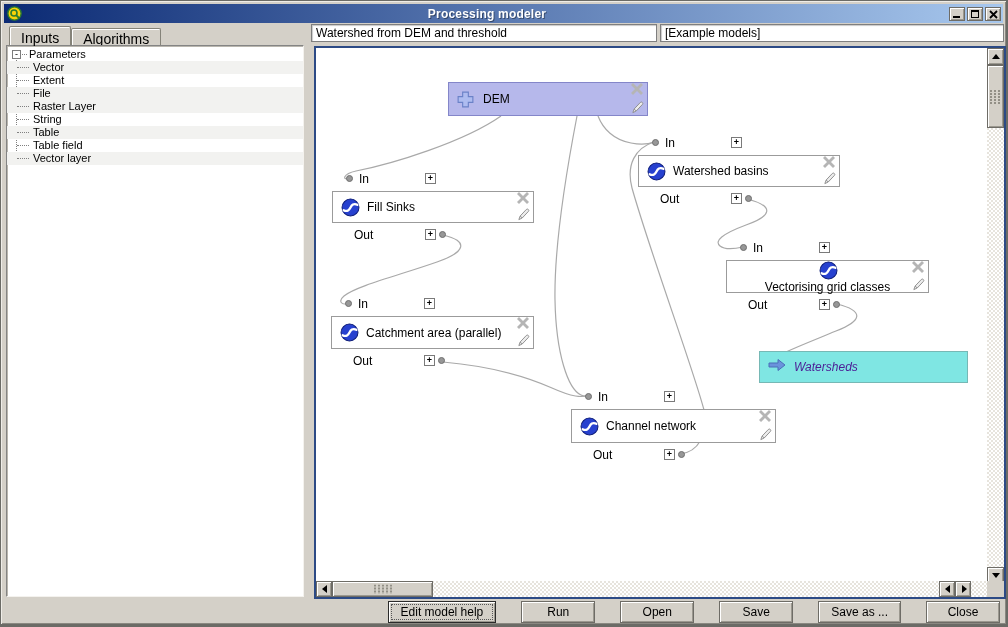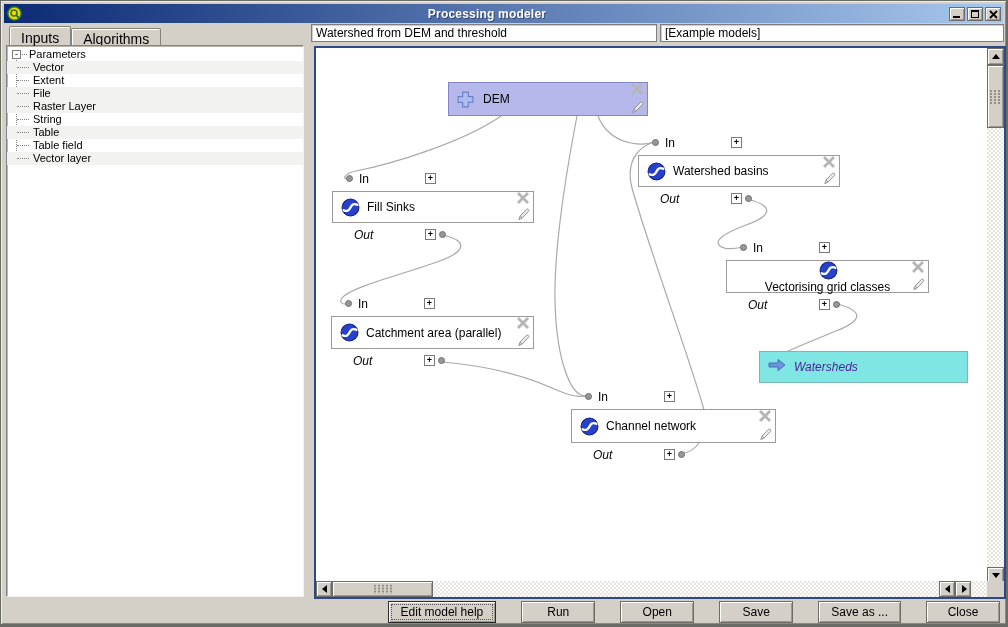--- a/index.html
+++ b/index.html
@@ -57,21 +57,21 @@
   .nlabel{white-space:nowrap;}
   .nacts{position:absolute;right:2px;top:0;bottom:0;width:16px;}
   .act{position:absolute;right:1px;width:14px;height:14px;padding:0;border:none;background:transparent;}
   .act.del{top:0px;} .act.edit{bottom:0px;}
   .port-row{position:absolute;left:0;right:0;height:14px;font-size:12px;}
   .pdot{position:absolute;width:7px;height:7px;border-radius:50%;background:#979797;border:1px solid #6f6f6f;top:3px;}
   .plabel{position:absolute;top:0;line-height:14px;}
   .plusbox{position:absolute;width:11px;height:11px;background:#fff;border:1px solid #7a7a7a;top:1px;
     font:bold 9px "Liberation Sans",sans-serif;line-height:9px;text-align:center;padding:0;}
   .port-row.in .pdot{left:14px;} .port-row.in .plabel{left:27px;} .port-row.in .plusbox{left:93px;}
-  .port-row.out .plabel{left:22px;font-style:italic;} .port-row.out .plusbox{left:93px;} .port-row.out .pdot{left:107px;}
+  .port-row.out .plabel{left:22px;} .port-row.out .plusbox{left:93px;} .port-row.out .pdot{left:107px;}
   
   .track{background:#f3f1eb;background-image:linear-gradient(45deg,#fff 25%,transparent 25%,transparent 75%,#fff 75%),linear-gradient(45deg,#fff 25%,#e7e4dd 25%,#e7e4dd 75%,#fff 75%);background-size:4px 4px;background-position:0 0,2px 2px;}
   .sbtn{background:#d4d0c8;border:1px solid #6e6c66;box-shadow:inset 1px 1px 0 #fff, inset -1px -1px 0 #9b988f;position:absolute;padding:0;}
   .thumb{background:#d4d0c8;border:1px solid #6e6c66;box-shadow:inset 1px 1px 0 #fff, inset -1px -1px 0 #9b988f;position:absolute;}
   .grip{position:absolute;left:50%;top:50%;transform:translate(-50%,-50%);width:18px;height:9px;
     background-image:radial-gradient(circle at 1px 1px,#928f86 1px,transparent 1.3px);background-size:4px 3px;}
   .vsb{position:absolute;right:0;top:0;width:17px;height:535px;}
   .vsb .track{position:absolute;inset:0;}
   .hsb{position:absolute;left:0;bottom:0;height:16px;width:671px;}
   .hsb .track{position:absolute;inset:0;}

